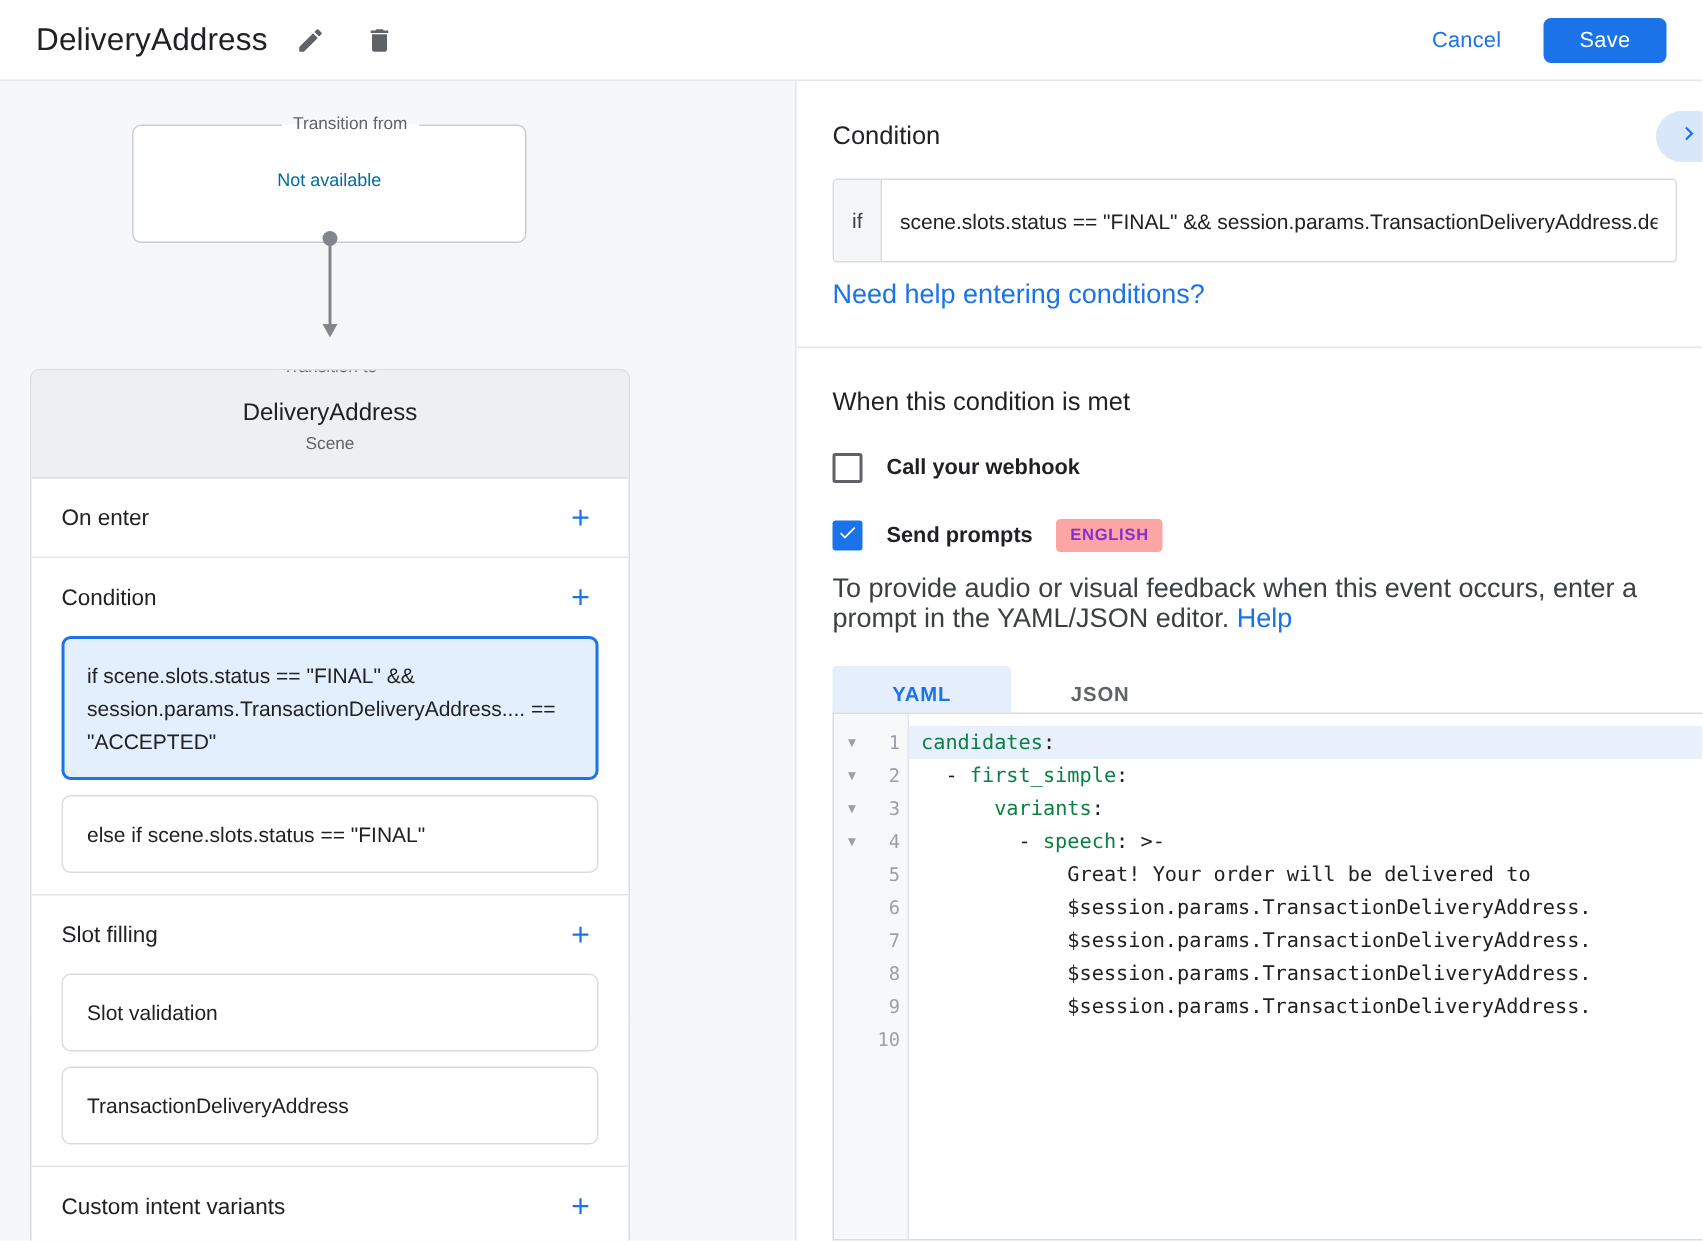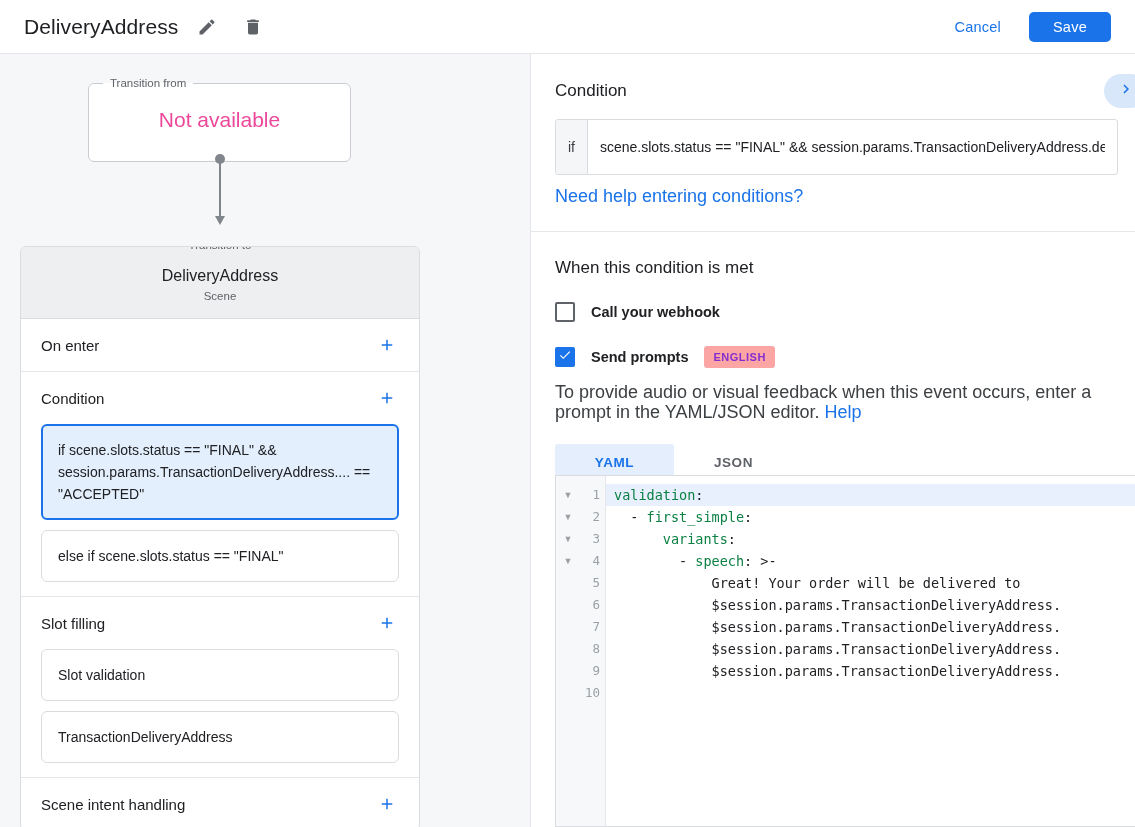--- a/index.html
+++ b/index.html
@@ -85,36 +85,37 @@
   }
 
   
   .node-fieldset {
     position: absolute;
     border: 1px solid #c9ccd1;
     border-radius: 6px;
     background: #ffffff;
     margin: 0;
     padding: 0;
+    text-align: center;
   }
   .node-fieldset > legend {
     font-size: 11.5px;
     color: #5f6368;
     padding: 0 7px;
     margin-left: 14px;
   }
   #node-from {
     left: 88px; top: 23px;
     width: 263px; height: 85px;
   }
   #node-from .node-body {
     display: flex; align-items: center; justify-content: center;
     height: 62px;
-    font-size: 21px;
-    color: #ec4899;
+    font-size: 12px;
+    color: #0369a1;
   }
 
   .connector {
     position: absolute;
     left: 219px; top: 100px;
     width: 2px; height: 74px;
   }
   .conn-dot {
     position: absolute;
     left: -4px; top: 0;
@@ -493,21 +494,21 @@
         </div>
       </div>
       <div class="section-body">
         <div class="sub-card">Slot validation</div>
         <div class="sub-card">TransactionDeliveryAddress</div>
       </div>
     </div>
 
     <div class="section">
       <div class="section-head">
-        <div class="label">Scene intent handling</div>
+        <div class="label">Custom intent variants</div>
         <div class="plus-btn">
           <span>
             <svg width="18" height="18" viewBox="0 0 24 24" fill="#1a73e8">
                 <path d="M19 13h-6v6h-2v-6H5v-2h6V5h2v6h6v2z"></path>
               </svg>
           </span>
         </div>
       </div>
     </div>
   </div>
@@ -586,21 +587,21 @@
       <div class="ln">3</div>
       <div class="ln">4</div>
       <div class="ln">5</div>
       <div class="ln">6</div>
       <div class="ln">7</div>
       <div class="ln">8</div>
       <div class="ln">9</div>
       <div class="ln">10</div>
     </div>
   <div class="code-area">
-      <div class="code-line highlight"><span class="tok-punct"></span><span class="tok-key">validation</span><span class="tok-punct">:</span></div>
+      <div class="code-line highlight"><span class="tok-punct"></span><span class="tok-key">candidates</span><span class="tok-punct">:</span></div>
       <div class="code-line"><span class="tok-punct">  - </span><span class="tok-key">first_simple</span><span class="tok-punct">:</span></div>
       <div class="code-line"><span class="tok-punct">      </span><span class="tok-key">variants</span><span class="tok-punct">:</span></div>
       <div class="code-line"><span class="tok-punct">        - </span><span class="tok-key">speech</span><span class="tok-punct">: &gt;-</span></div>
       <div class="code-line"><span class="tok-punct">            </span><span class="tok-punct">Great! Your order will be delivered to</span></div>
       <div class="code-line"><span class="tok-punct">            </span><span class="tok-punct">$session.params.TransactionDeliveryAddress.</span></div>
       <div class="code-line"><span class="tok-punct">            </span><span class="tok-punct">$session.params.TransactionDeliveryAddress.</span></div>
       <div class="code-line"><span class="tok-punct">            </span><span class="tok-punct">$session.params.TransactionDeliveryAddress.</span></div>
       <div class="code-line"><span class="tok-punct">            </span><span class="tok-punct">$session.params.TransactionDeliveryAddress.</span></div>
       <div class="code-line"><span class="tok-punct"></span><span class="tok-punct"></span></div>
     </div>

